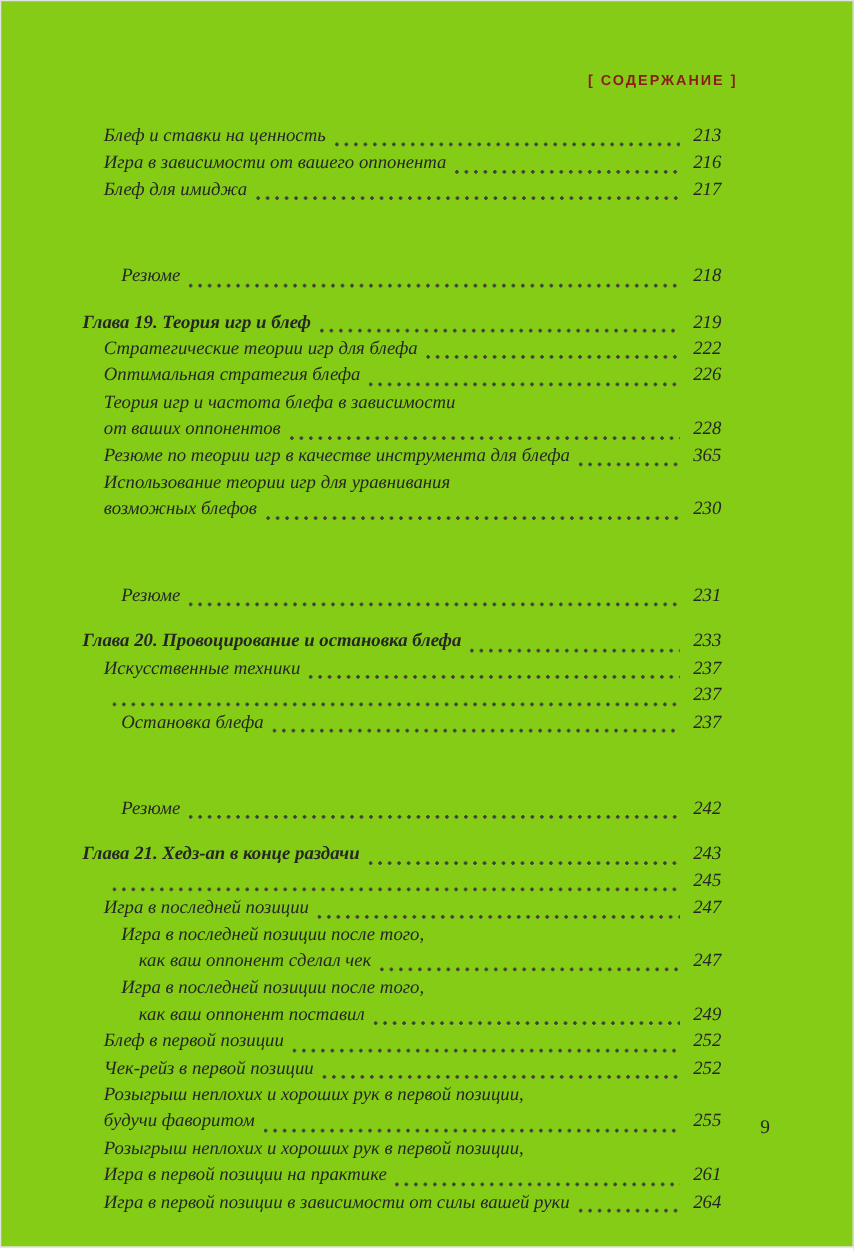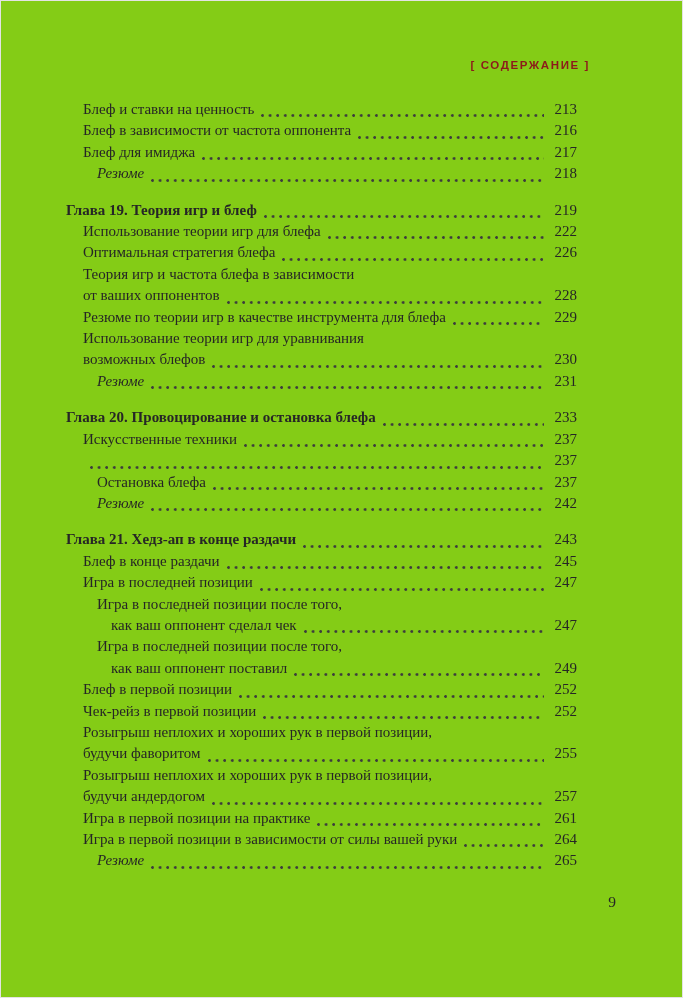--- a/index.html
+++ b/index.html
@@ -25,39 +25,39 @@
     color: var(--header-color, #8c1b1b);
     white-space: nowrap;
   }
   .toc {
     margin: 28px 105px 0 65px;
   }
   .toc-group { margin-bottom: 15px; }
   .toc-group:last-child { margin-bottom: 0; }
   .entry { font-size: 15px; line-height: 21.4px; }
   .entry.bold .txt { font-weight: bold; text-align: right; }
-  .entry.italic .txt { font-style: italic; }
+  .entry.italic .txt { font-style: italic; margin-top: 48px; }
   .level-0 { padding-left: 0; }
   .level-1 { padding-left: 17px; }
   .level-2 { padding-left: 31px; }
   .line { display: flex; align-items: baseline; }
   .line.hang { padding-left: 14px; }
-  .txt { white-space: nowrap; }
+  .txt { white-space: nowrap; font-style: italic; }
   .leader {
     flex: 1 1 auto;
     min-width: 12px;
     height: 9px;
     align-self: flex-end;
     margin: 0 5px 3px 7px;
     background-image: radial-gradient(circle at 1.5px 1.5px, #3d3d3d 1.15px, rgba(0,0,0,0) 1.6px);
     background-size: 7.6px 3px;
     background-repeat: repeat-x;
     background-position: left bottom;
   }
-  .pg { min-width: 28px; text-align: right; white-space: nowrap; }
+  .pg { min-width: 28px; text-align: right; white-space: nowrap; font-style: italic; }
   .folio {
     position: absolute;
     right: 66px;
     bottom: 86px;
     font-size: 15.5px;
     color: var(--text-color, #262626);
   }
 </style>
 </head>
 <body>
@@ -68,21 +68,21 @@
       <div class="toc-group">
         <div class="entry level-1">
           <div class="line">
             <span class="txt">Блеф и ставки на ценность</span>
             <span class="leader"></span>
             <span class="pg">213</span>
           </div>
         </div>
         <div class="entry level-1">
           <div class="line">
-            <span class="txt">Блеф в зависимости от частота оппонента</span>
+            <span class="txt">Игра в зависимости от вашего оппонента</span>
             <span class="leader"></span>
             <span class="pg">216</span>
           </div>
         </div>
         <div class="entry level-1">
           <div class="line">
             <span class="txt">Блеф для имиджа</span>
             <span class="leader"></span>
             <span class="pg">217</span>
           </div>
@@ -98,21 +98,21 @@
       <div class="toc-group">
         <div class="entry level-0 bold">
           <div class="line">
             <span class="txt">Глава 19. Теория игр и блеф</span>
             <span class="leader"></span>
             <span class="pg">219</span>
           </div>
         </div>
         <div class="entry level-1">
           <div class="line">
-            <span class="txt">Использование теории игр для блефа</span>
+            <span class="txt">Стратегические теории игр для блефа</span>
             <span class="leader"></span>
             <span class="pg">222</span>
           </div>
         </div>
         <div class="entry level-1">
           <div class="line">
             <span class="txt">Оптимальная стратегия блефа</span>
             <span class="leader"></span>
             <span class="pg">226</span>
           </div>
@@ -124,21 +124,21 @@
           <div class="line">
             <span class="txt">от ваших оппонентов</span>
             <span class="leader"></span>
             <span class="pg">228</span>
           </div>
         </div>
         <div class="entry level-1">
           <div class="line">
             <span class="txt">Резюме по теории игр в качестве инструмента для блефа</span>
             <span class="leader"></span>
-            <span class="pg">229</span>
+            <span class="pg">365</span>
           </div>
         </div>
         <div class="entry level-1">
           <div class="line">
             <span class="txt">Использование теории игр для уравнивания</span>
           </div>
           <div class="line">
             <span class="txt">возможных блефов</span>
             <span class="leader"></span>
             <span class="pg">230</span>
@@ -191,21 +191,20 @@
       <div class="toc-group">
         <div class="entry level-0 bold">
           <div class="line">
             <span class="txt">Глава 21. Хедз-ап в конце раздачи</span>
             <span class="leader"></span>
             <span class="pg">243</span>
           </div>
         </div>
         <div class="entry level-1">
           <div class="line">
-            <span class="txt">Блеф в конце раздачи</span>
             <span class="leader"></span>
             <span class="pg">245</span>
           </div>
         </div>
         <div class="entry level-1">
           <div class="line">
             <span class="txt">Игра в последней позиции</span>
             <span class="leader"></span>
             <span class="pg">247</span>
           </div>
@@ -250,25 +249,20 @@
           </div>
           <div class="line">
             <span class="txt">будучи фаворитом</span>
             <span class="leader"></span>
             <span class="pg">255</span>
           </div>
         </div>
         <div class="entry level-1">
           <div class="line">
             <span class="txt">Розыгрыш неплохих и хороших рук в первой позиции,</span>
-          </div>
-          <div class="line">
-            <span class="txt">будучи андердогом</span>
-            <span class="leader"></span>
-            <span class="pg">257</span>
           </div>
         </div>
         <div class="entry level-1">
           <div class="line">
             <span class="txt">Игра в первой позиции на практике</span>
             <span class="leader"></span>
             <span class="pg">261</span>
           </div>
         </div>
         <div class="entry level-1">

